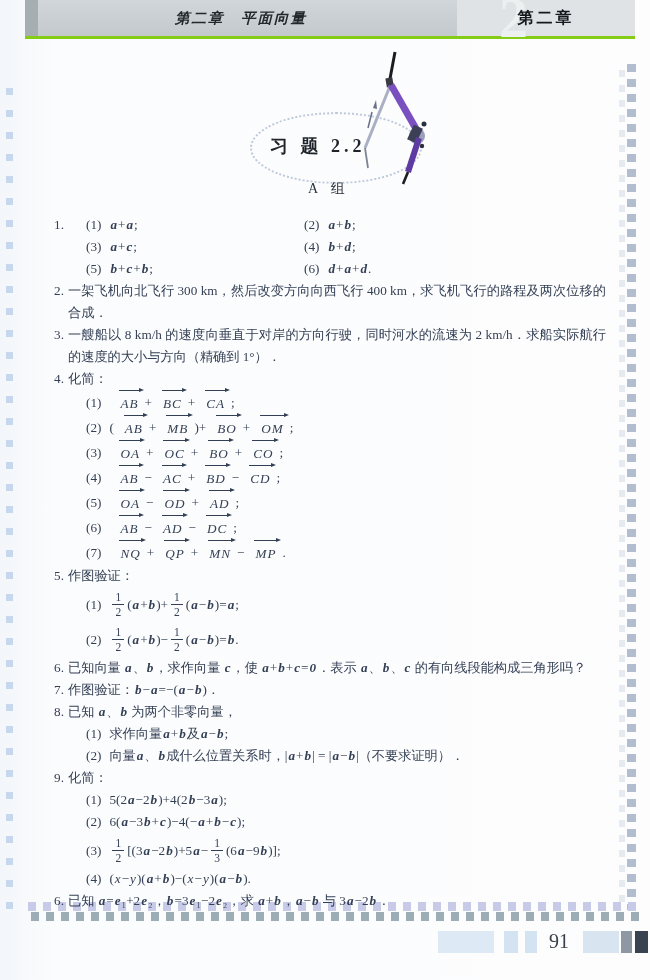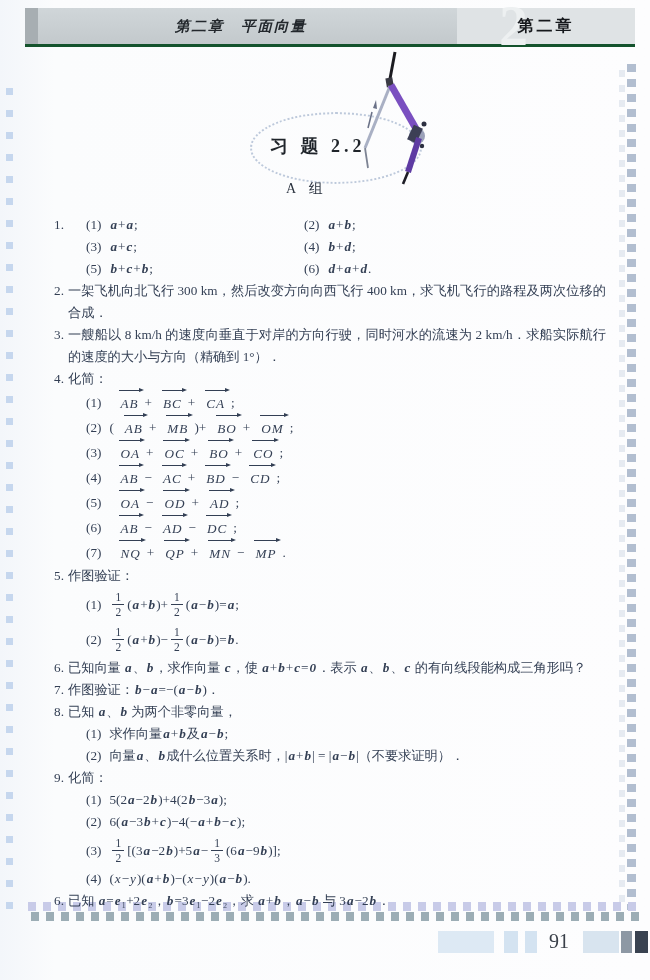--- a/index.html
+++ b/index.html
@@ -3,21 +3,21 @@
 <meta charset="utf-8">
 <style>
   html,body{margin:0;padding:0}
   body{
     width:650px;height:980px;position:relative;overflow:hidden;
     background:linear-gradient(90deg,#f3f6fa 0px,#fbfcfd 55px,#fdfdfe 100%);
     font-family:"Liberation Serif","DejaVu Serif",serif;
     color:#333f54;
   }
   
-  .header{position:absolute;left:25px;top:8px;width:610px;height:36px;display:flex;border-bottom:3px solid #14532d}
+  .header{position:absolute;left:25px;top:0;width:610px;height:36px;display:flex;border-bottom:3px solid #84cc16}
   .header-left{flex:1;position:relative;background:linear-gradient(180deg,#d0d6d9,#c3c9cc);display:flex;align-items:center;justify-content:center}
   .header-left::before{content:"";position:absolute;left:0;top:0;bottom:0;width:13px;background:#a7aeb2}
   .header-left-title{font-style:italic;font-weight:bold;font-size:14.5px;color:#23282d;letter-spacing:2px}
   .header-right{width:178px;position:relative;background:#dfe3e5;display:flex;align-items:center;justify-content:center;overflow:visible}
   .header-wm{position:absolute;left:42px;top:-16px;font-size:58px;font-weight:bold;color:#edf0f1;z-index:0}
   .header-right-title{position:relative;z-index:1;font-size:16px;font-weight:bold;color:#15181c;letter-spacing:3px}
   
   .edge-left{position:absolute;left:6px;top:88px;height:828px;width:7px;
     background:repeating-linear-gradient(180deg,#c6d7ee 0 7px,rgba(0,0,0,0) 7px 22px)}
   .edge-right{position:absolute;right:14px;top:64px;height:846px;width:9px;
@@ -25,21 +25,21 @@
   .edge-right2{position:absolute;right:25px;top:70px;height:840px;width:6px;opacity:.65;
     background:repeating-linear-gradient(180deg,#d9e0ea 0 7px,rgba(0,0,0,0) 7px 15px)}
   .edge-bottom{position:absolute;left:28px;width:612px;top:902px;height:19px}
   .edge-bottom .r1{height:9px;background:repeating-linear-gradient(90deg,#c8cbe8 0 8px,rgba(0,0,0,0) 8px 15px)}
   .edge-bottom .r2{height:9px;margin-top:1px;background:repeating-linear-gradient(90deg,#9cadb5 0 8px,rgba(0,0,0,0) 8px 15px) 3px 0}
   
   .title-block{position:absolute;left:250px;top:112px;width:172px;height:72px}
   .ellipse{position:absolute;inset:0;border:2px dotted #bdc9db;border-radius:50%}
   .ex-title{position:absolute;left:20px;top:22px;font-size:18px;font-weight:bold;color:#1f242a;letter-spacing:4px;white-space:nowrap}
   .compass{position:absolute;left:332px;top:50px;width:110px;height:140px}
-  .group-label{position:absolute;left:286px;top:180px;font-size:14px;color:#2b3340;letter-spacing:5px;white-space:nowrap}
+  .group-label{position:absolute;left:308px;top:180px;font-size:14px;color:#2b3340;letter-spacing:5px;white-space:nowrap}
   
   #problems{position:absolute;left:40px;top:214px;width:566px;font-size:13.2px;line-height:22px}
   .prob{position:relative;padding-left:28px}
   .pnum{position:absolute;left:0;top:0;width:24px;text-align:right}
   .pstmt{text-align:justify}
   .pitems{margin-left:18px}
   .pitems.cols2{display:grid;grid-template-columns:218px auto}
   .pitem{min-height:21px;display:flex;align-items:center}
   .pitem.tall{min-height:35px}
   .ilabel{flex:none;margin-right:8px}

